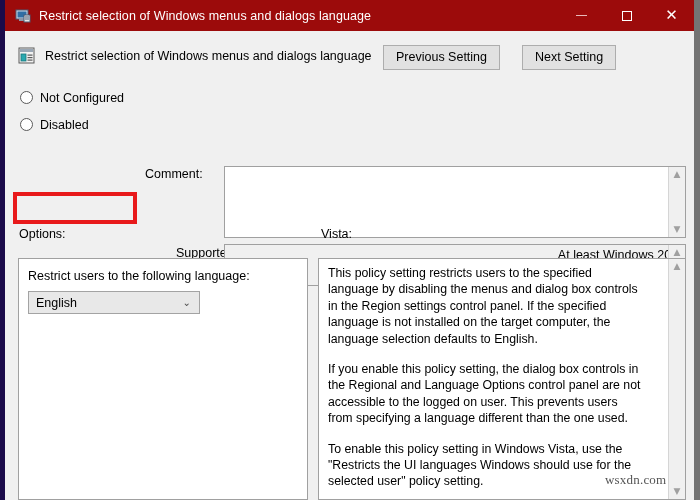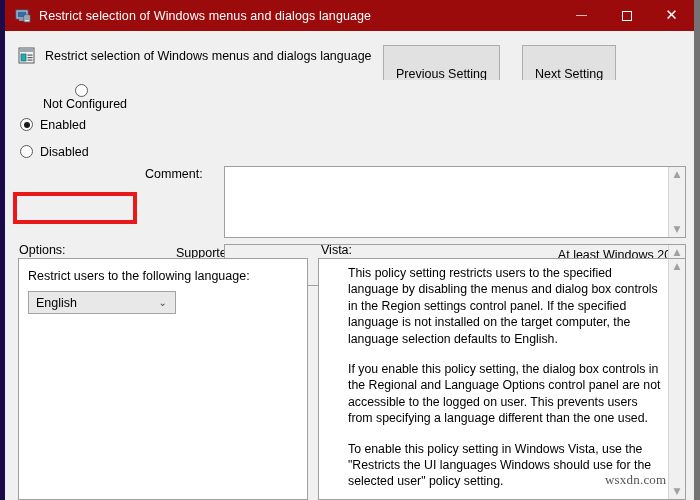--- a/index.html
+++ b/index.html
@@ -108,21 +108,21 @@
     top: 45px;
     display: flex;
     gap: 22px;
   }
   .btn {
     background: #e1e1e1;
     border: 1px solid #adadad;
     font-family: "Liberation Sans", sans-serif;
     font-size: 12.5px;
     color: #000;
-    padding: 17px 12px;
+    padding: 0 12px;
     height: 25px;
     line-height: 23px;
     white-space: nowrap;
     box-sizing: border-box;
   }
 
   
   .state-region {
     position: relative;
     height: 133px;
@@ -134,21 +134,21 @@
     top: 0;
     width: 130px;
   }
   .radio-row {
     display: flex;
     align-items: center;
     height: 27px;
     font-size: 12.5px;
     color: #000;
   }
-  .radio-row:nth-child(1) { margin-top: 4px; flex-direction: column; }
+  .radio-row:nth-child(1) { margin-top: 4px; }
   .radio-mark {
     width: 13px;
     height: 13px;
     border-radius: 50%;
     border: 1px solid #5a5a5a;
     background: #ffffff;
     margin-right: 7px;
     flex: 0 0 auto;
     position: relative;
     box-sizing: border-box;
@@ -227,21 +227,20 @@
     line-height: 1;
     padding: 3px 0;
     font-family: "DejaVu Sans", sans-serif;
   }
 
   
   .section-label {
     position: absolute;
     font-size: 12.5px;
     color: #000;
-    margin-top: 16px;
   }
   .options-label { left: 14px; top: 227px; }
   .help-label { left: 316px; top: 227px; }
 
   .options-panel {
     position: absolute;
     left: 13px;
     top: 258px;
     width: 290px;
     bottom: 0;
@@ -249,21 +248,21 @@
     border: 1px solid #a0a0a0;
     box-sizing: border-box;
   }
   .opt-caption {
     font-size: 12.5px;
     color: #000;
     margin: 10px 15px 8px 9px;
   }
   .combo {
     margin-left: 9px;
-    width: 148px;
+    width: 172px;
     height: 23px;
     background: #e8e8e8;
     border: 1px solid #a3a3a3;
     box-sizing: border-box;
     display: flex;
     align-items: center;
     justify-content: space-between;
     font-size: 12.5px;
     color: #000;
   }
@@ -278,21 +277,20 @@
   .help-panel {
     position: absolute;
     left: 313px;
     top: 258px;
     width: 368px;
     bottom: 0;
     background: #ffffff;
     border: 1px solid #a0a0a0;
     box-sizing: border-box;
     overflow: hidden;
-    padding-left: 20px;
   }
   .help-text {
     padding: 6px 10px 0 9px;
     width: 332px;
     box-sizing: border-box;
   }
   .help-text p {
     margin: 0 0 14px 0;
     font-size: 12.3px;
     line-height: 16.4px;
@@ -360,24 +358,20 @@
   </div>
 
   <div class="state-region">
 
     <div class="radios">
       <div class="radio-row">
         <span class="radio-mark"></span>
         <span>Not Configured</span>
       </div>
       <div class="radio-row">
-        <span class="radio-mark on"></span>
-        <span>Enabled</span>
-      </div>
-      <div class="radio-row">
         <span class="radio-mark"></span>
         <span>Disabled</span>
       </div>
     </div>
 
     <div class="highlight-box"></div>
 
     <span class="field-label comment-label">Comment:</span>
     <div class="textbox comment-box">
       <span style="display:block;padding:4px 0 0 6px;font-size:12.5px;color:#000;"></span>

